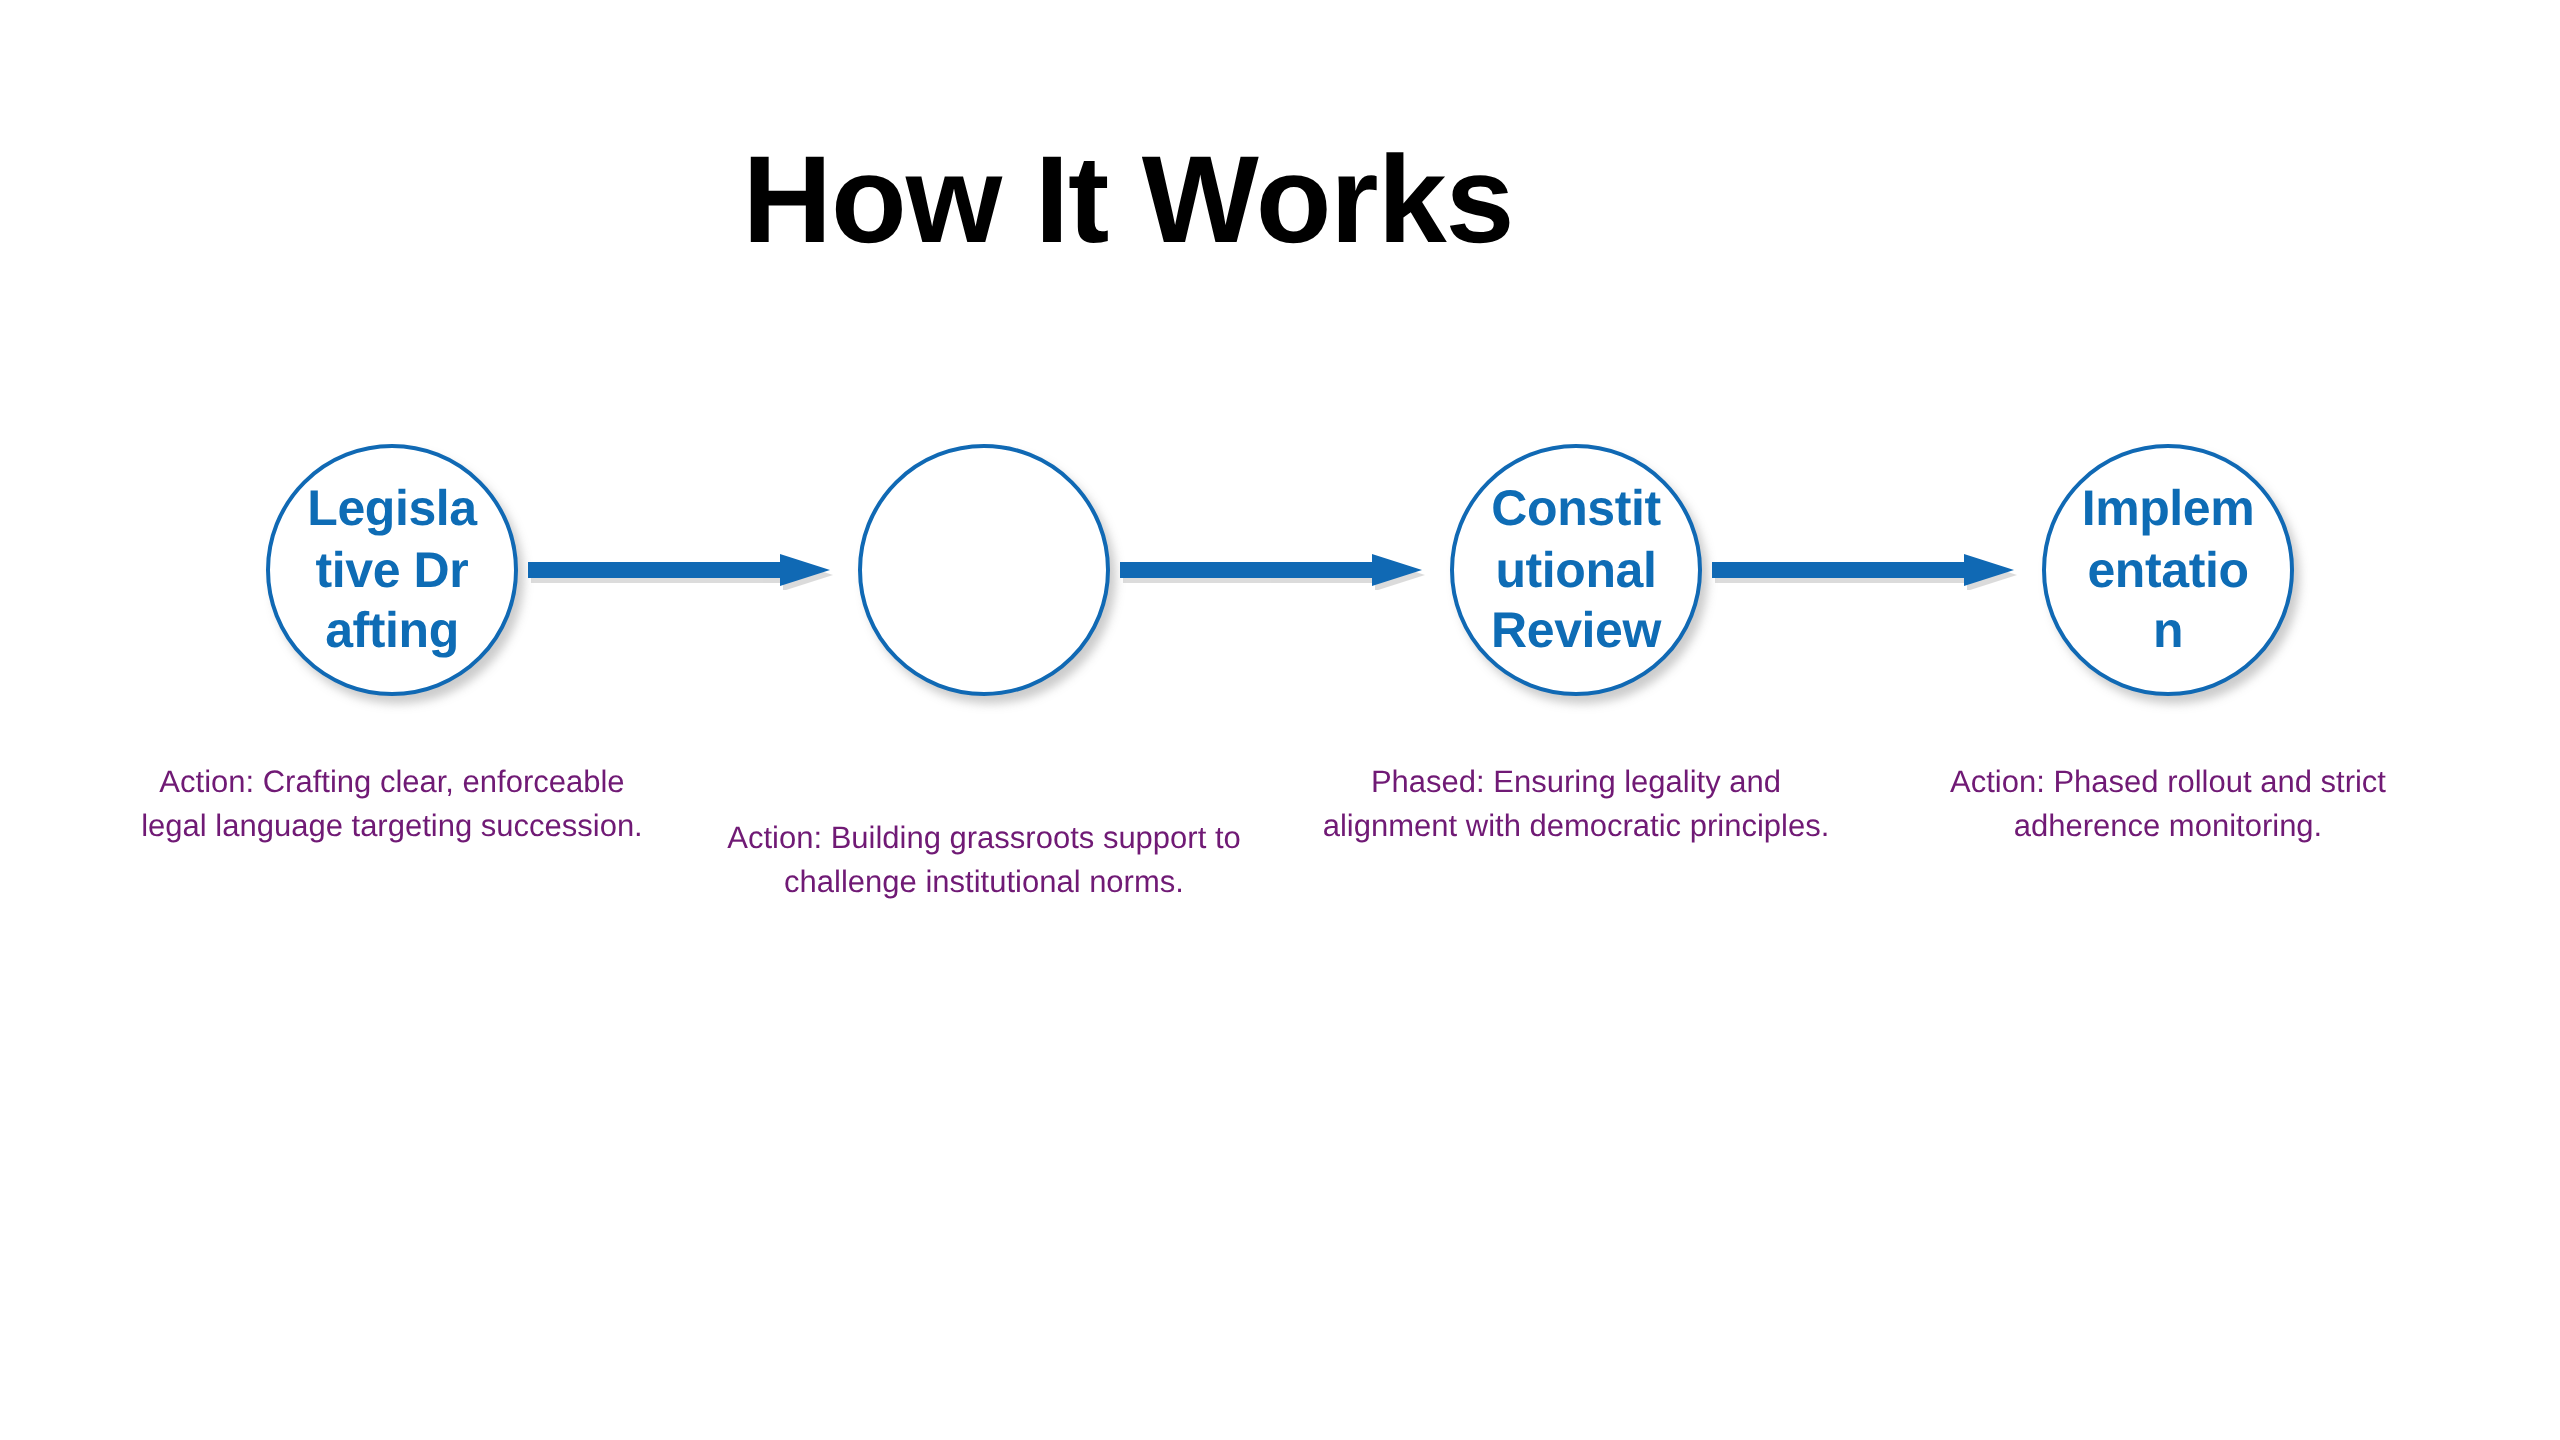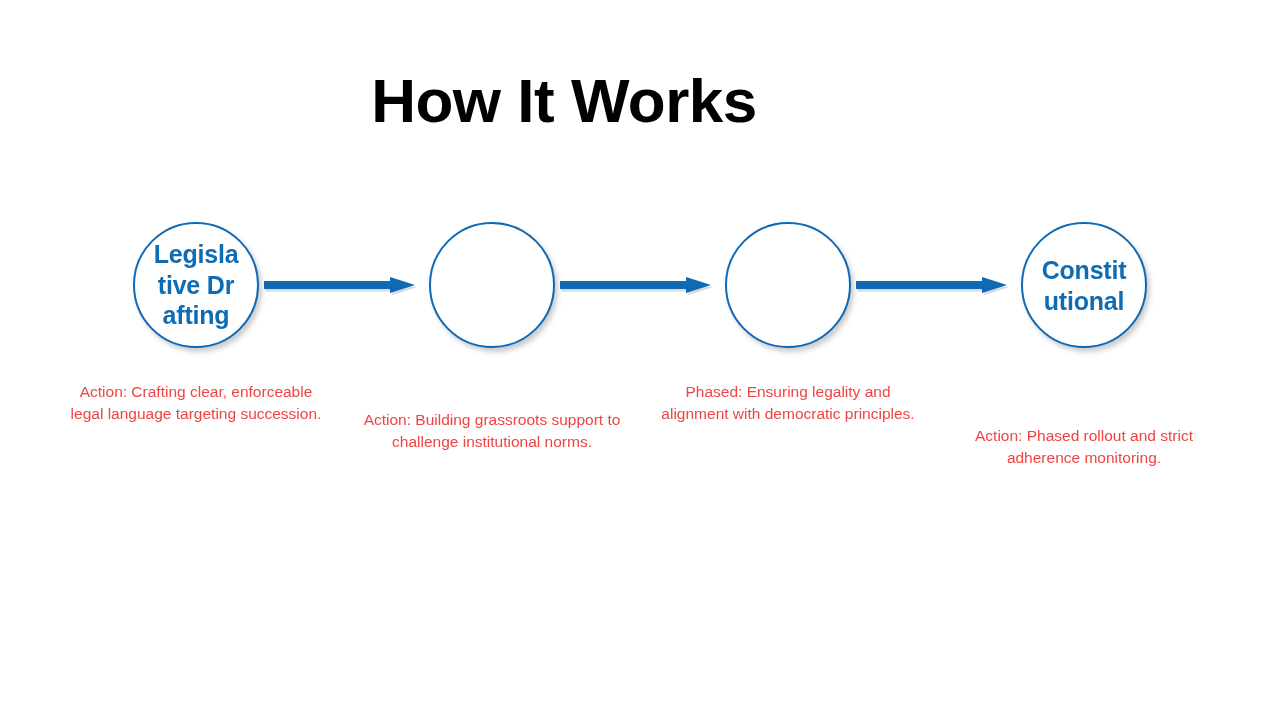--- a/index.html
+++ b/index.html
@@ -77,21 +77,21 @@
     pointer-events: none;
   }
 
   .caption {
     position: absolute;
     top: 365px;
     width: 262px;
     text-align: center;
     font-size: 15.5px;
     line-height: 21.5px;
-    color: #ef4444;
+    color: #701a75;
     font-weight: 400;
   }
 
   
   .arrow {
     position: absolute;
     top: 261px;
     height: 18px;
     width: 154px;
   }
@@ -99,21 +99,21 @@
 
   
   .n1 { left: 133px; }
   .n2 { left: 429px; }
   .n3 { left: 725px; }
   .n4 { left: 1021px; }
 
   .c1 { left: 65px;  }
   .c2 { left: 361px; margin-top: 28px; }
   .c3 { left: 657px; }
-  .c4 { left: 953px; margin-top: 44px; }
+  .c4 { left: 953px; }
 
   .a1 { left: 264px; }
   .a2 { left: 560px; }
   .a3 { left: 856px; }
 </style>
 </head>
 <body>
 
 <div id="slide-title">How It Works</div>
 
@@ -151,35 +151,36 @@
       </g>
       <g>
         <rect x="0" y="4" width="126" height="8" fill="#1069B4"></rect>
         <polygon points="126,0 151,8 126,16" fill="#1069B4"></polygon>
       </g>
     </svg>
   </div>
 
   <div class="node n3">
     <div class="node-circle"></div>
+    <div class="node-label">Constitutional Review</div>
   </div>
   <div class="caption c3">Phased: Ensuring legality and alignment with democratic principles.</div>
 
   <div class="arrow a3">
     <svg width="154" height="18" viewBox="0 0 154 18" xmlns="http://www.w3.org/2000/svg">
       <g transform="translate(1.5,2.5)" opacity="0.30">
         <rect x="0" y="4" width="126" height="8" fill="#8a8a8a"></rect>
         <polygon points="126,0 151,8 126,16" fill="#8a8a8a"></polygon>
       </g>
       <g>
         <rect x="0" y="4" width="126" height="8" fill="#1069B4"></rect>
         <polygon points="126,0 151,8 126,16" fill="#1069B4"></polygon>
       </g>
     </svg>
   </div>
 
   <div class="node n4">
     <div class="node-circle"></div>
-    <div class="node-label">Constitutional</div>
+    <div class="node-label">Implementation</div>
   </div>
   <div class="caption c4">Action: Phased rollout and strict adherence monitoring.</div>
 
 </div>
 
 </body></html>

